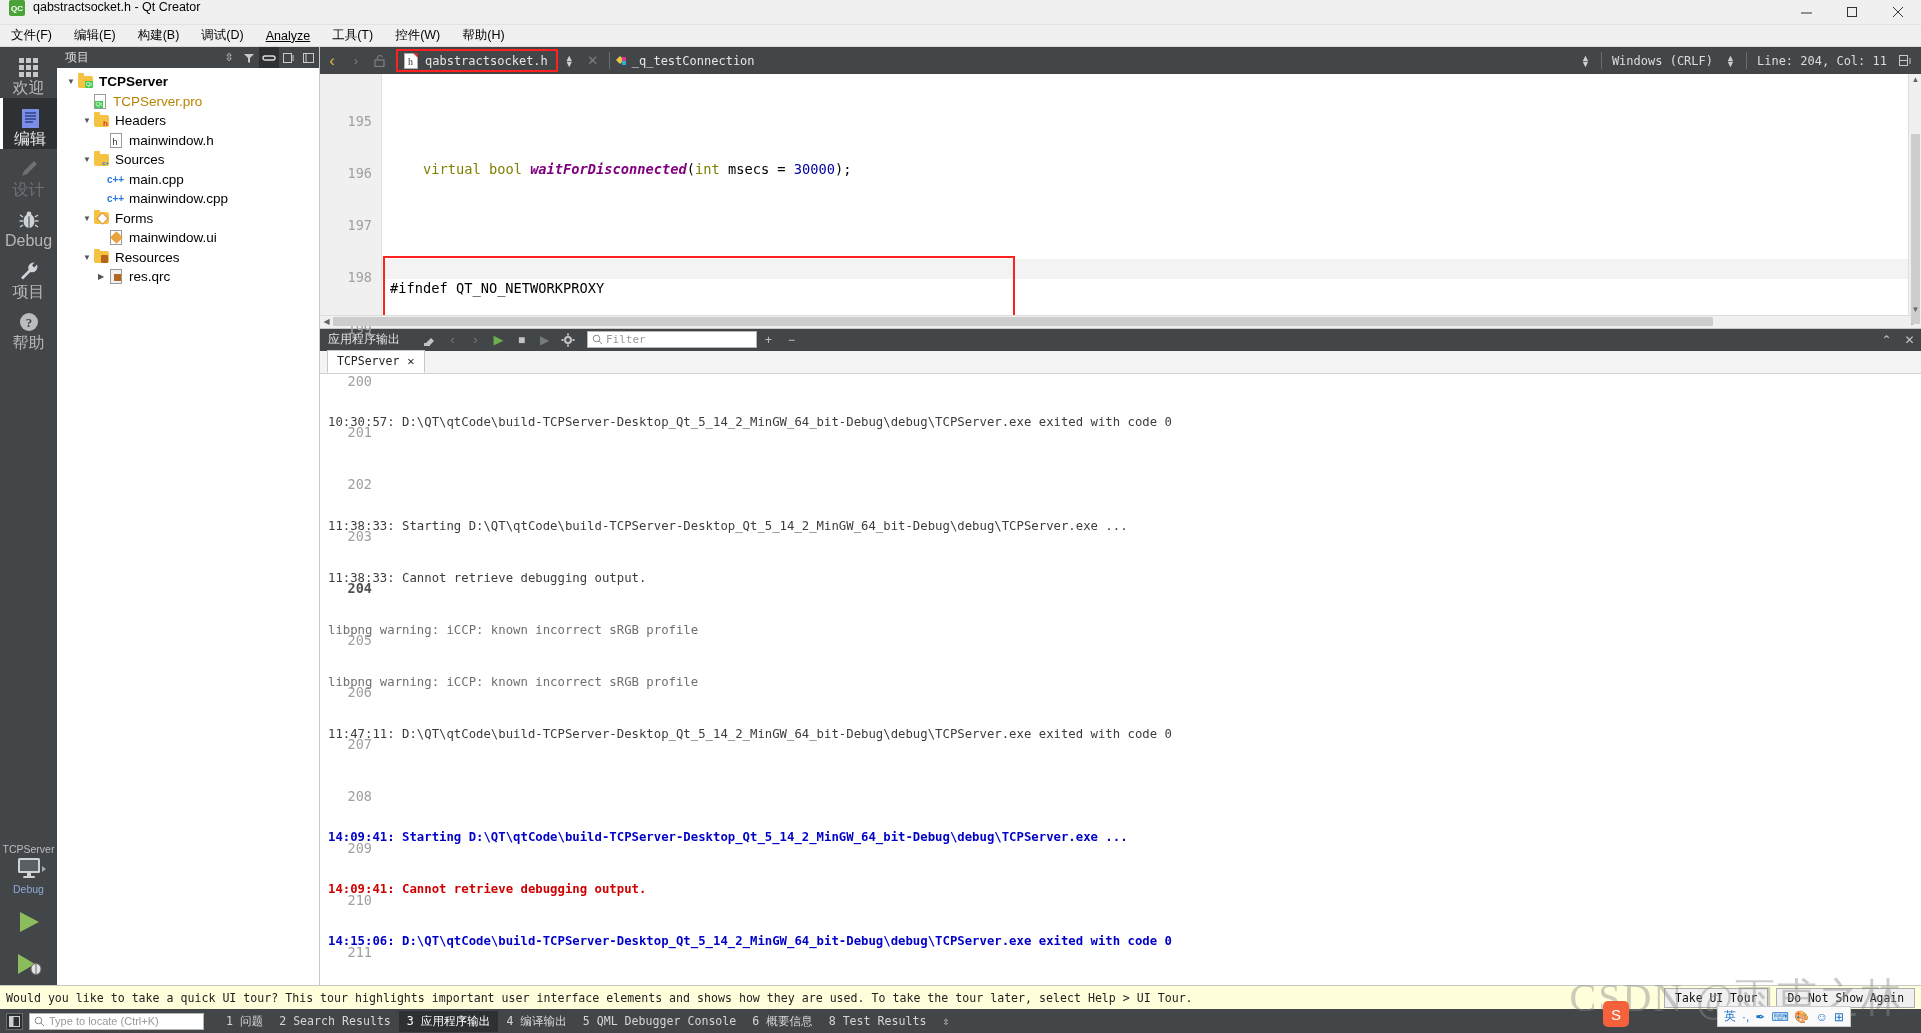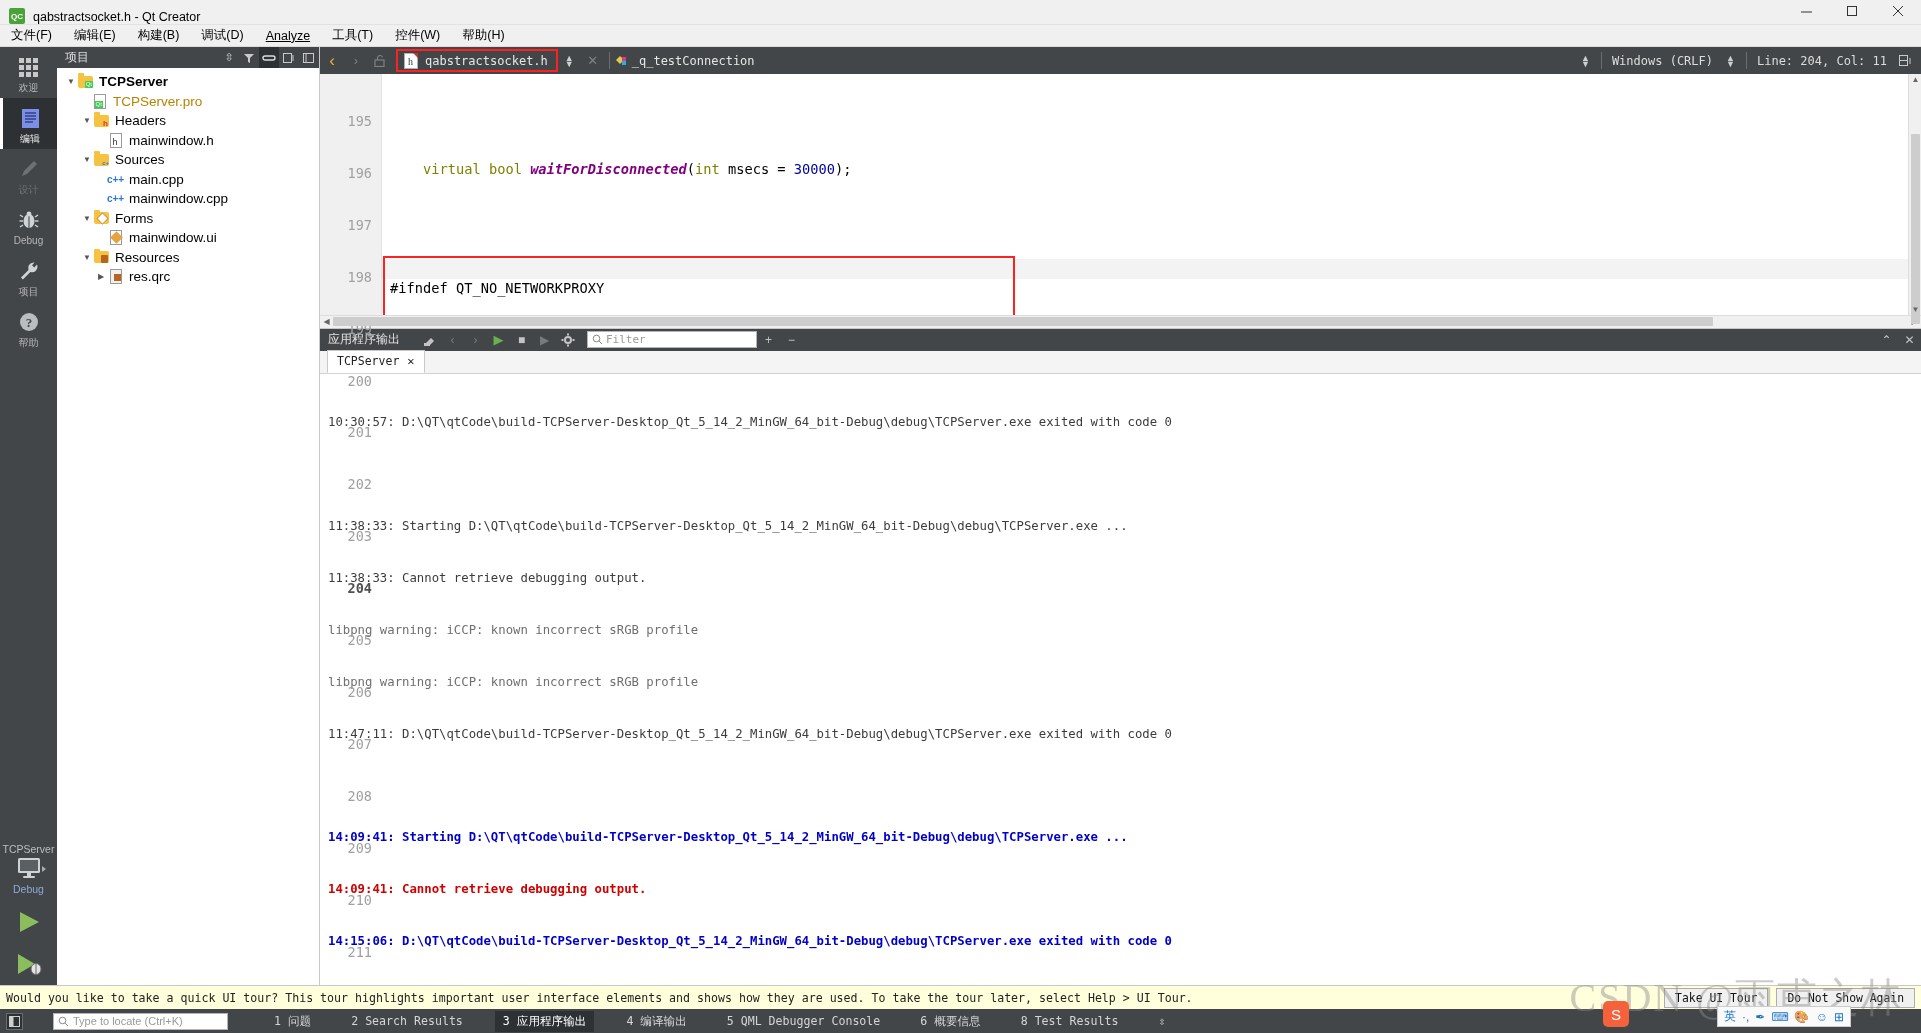--- a/index.html
+++ b/index.html
@@ -5,21 +5,21 @@
   * { box-sizing: border-box; margin:0; padding:0; }
   html,body{
     width:1921px; height:1033px; overflow:hidden;
     font-family:"Liberation Sans", sans-serif;
     background:#ffffff;
   }
   body{ display:flex; flex-direction:column; }
 
   
   .titlebar{
-    height:25px; background:#f0f0f0; display:flex; align-items:flex-end;
+    height:25px; background:#f0f0f0; display:flex; align-items:flex-start;
     border-bottom:1px solid #e2e2e2; flex:0 0 25px;
   }
   .tb-icon{
     width:16px;height:16px;margin-left:9px;margin-right:8px;
     background:#4aa336;border-radius:2px;color:#fff;font-size:8px;
     display:flex;align-items:center;justify-content:center;font-weight:bold;
     font-family:"Liberation Sans",sans-serif;
   }
   .tb-title{ font-size:12.5px; color:#000; }
   .tb-spacer{ flex:1; }
@@ -43,21 +43,21 @@
     width:57px;background:#434649;display:flex;flex-direction:column;
     align-items:center;flex:0 0 57px;
   }
   .mode{
     width:57px;padding:7px 0 4px;display:flex;flex-direction:column;
     align-items:center;gap:2px;color:#b6b6b6;font-size:10.5px;cursor:default;
   }
   .mode.active{ background:#2e3133; color:#e8e8e8; border-left:3px solid #ffffff;}
   .mode.disabled{ color:#6d7174; }
   .mode .glyph{ width:26px;height:26px;display:flex;align-items:center;justify-content:center; }
-  .mode-label{ font-size:10px; line-height:12px; }
+  .mode-label{ font-size:16px; line-height:12px; }
   .modebar .spacer{ flex:1; }
   .kit{ display:flex;flex-direction:column;align-items:center;color:#b9bdc0;font-size:10.5px;gap:1px;margin-bottom:6px; }
   .kit .kitname{ font-size:10.5px; color:#b9bdc0; }
   .runbtn{ padding:8px 0; }
 
   
   .dots{ display:grid;grid-template-columns:repeat(3,5px);grid-template-rows:repeat(3,5px);gap:2px;}
   .dots i{ background:#c8c8c8;display:block;width:5px;height:5px; }
 
   
@@ -657,21 +657,21 @@
     </div>
   </div>
 </div>
 
 <div class="tourbar" style="position:relative;">
   <span class="tourtext">Would you like to take a quick UI tour? This tour highlights important user interface elements and shows how they are used. To take the tour later, select Help &gt; UI Tour.</span>
   <button class="tourbtn">Take UI Tour</button>
   <button class="tourbtn">Do Not Show Again</button>
 </div>
 
-<div class="statusbar" style="position:relative;gap:24px;">
+<div class="statusbar" style="position:relative;">
   <span class="sb-toggle">
     <svg width="11" height="11" viewBox="0 0 11 11">
         <rect x="0.5" y="0.5" width="10" height="10" fill="none" stroke="#cfcfcf"></rect>
         <rect x="0.5" y="0.5" width="4" height="10" fill="#cfcfcf"></rect>
       </svg>
   </span>
   <span class="locator">
     <span>
       <svg width="11" height="11" viewBox="0 0 11 11">
           <circle cx="4.5" cy="4.5" r="3.3" fill="none" stroke="#8a8a8a"></circle>

